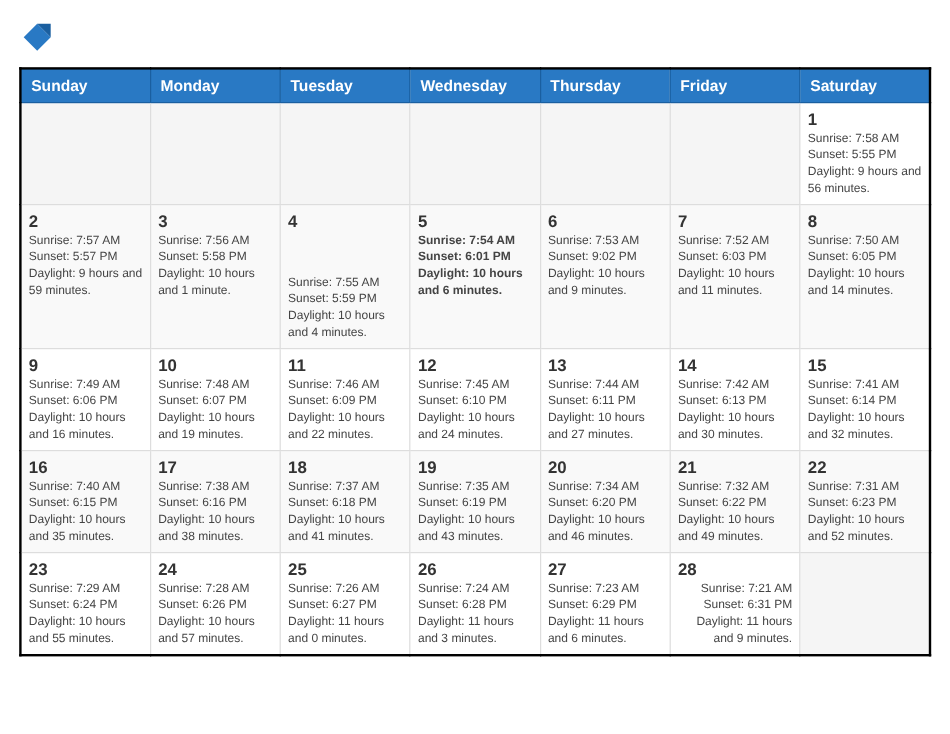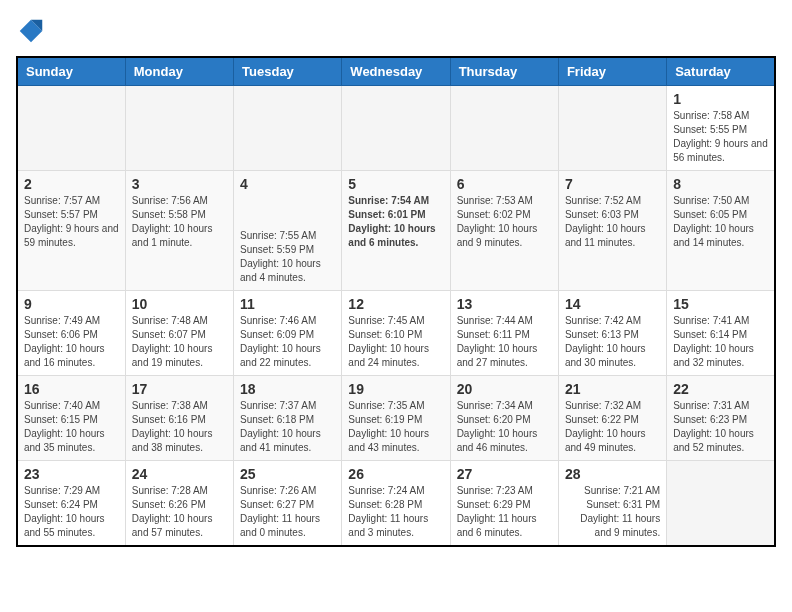--- a/index.html
+++ b/index.html
@@ -152,21 +152,21 @@
         </td>
         <td>
           <div class="day-number">5</div>
           <div class="day-info" style="white-space: pre-line; font-weight: bold;">Sunrise: 7:54 AM
 Sunset: 6:01 PM
 Daylight: 10 hours and 6 minutes.</div>
         </td>
         <td>
           <div class="day-number">6</div>
           <div class="day-info" style="white-space: pre-line;">Sunrise: 7:53 AM
-Sunset: 6:02 PM
+Sunset: 9:02 PM
 Daylight: 10 hours and 9 minutes.</div>
         </td>
         <td>
           <div class="day-number">7</div>
           <div class="day-info" style="white-space: pre-line;">Sunrise: 7:52 AM
 Sunset: 6:03 PM
 Daylight: 10 hours and 11 minutes.</div>
         </td>
         <td>
           <div class="day-number">8</div>

